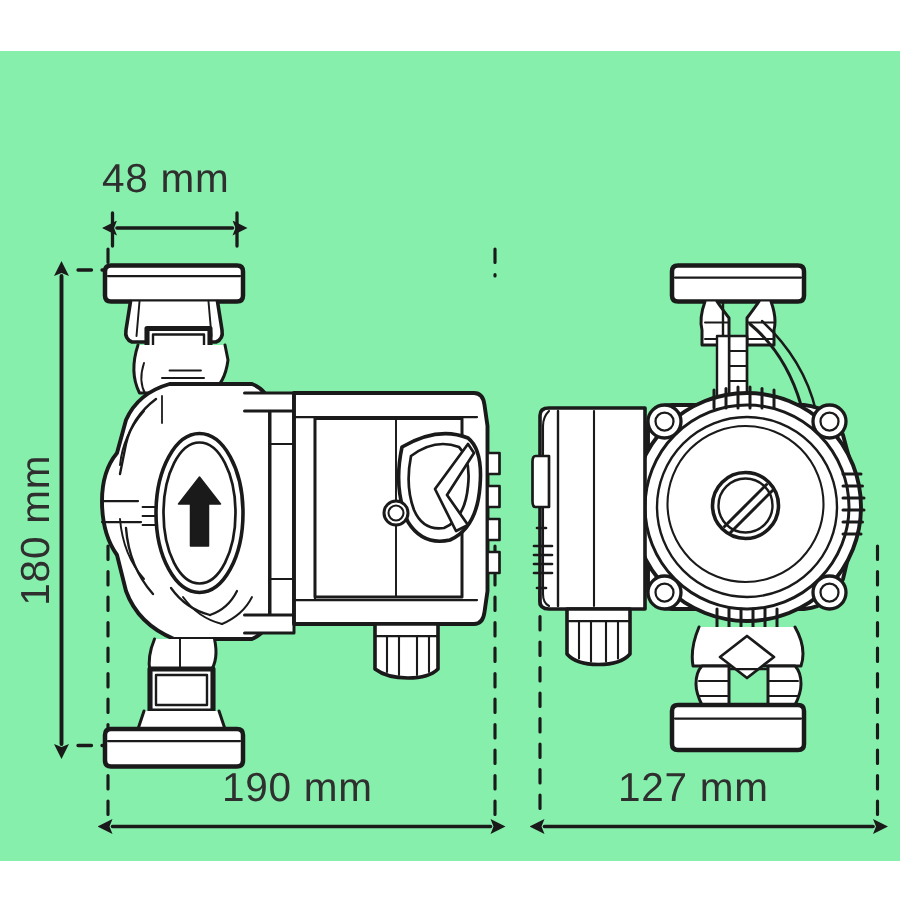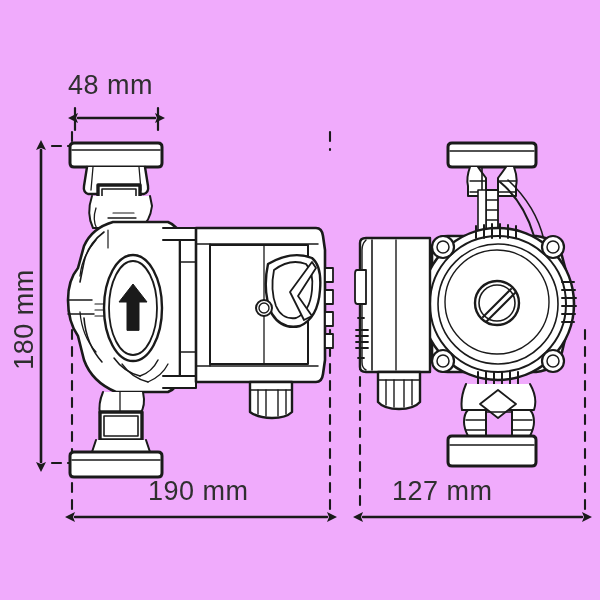--- a/index.html
+++ b/index.html
@@ -9,22 +9,23 @@
   }
   body {
     width: 600px;
     height: 600px;
     overflow: hidden;
     font-family: "Liberation Sans", sans-serif;
   }
   #sheet {
     position: relative;
     width: 600px;
-    height: 600px;
-    background: #f0abfc;
+    height: 540px;
+    background: #86efac;
+    margin-top: 34px;
   }
   #sheet svg {
     position: absolute;
     left: 0;
     top: 0;
   }
   .dim-label {
     position: absolute;
     color: #2f2f2f;
     font-family: "Liberation Sans", sans-serif;
@@ -42,21 +43,21 @@
     left: -26px;
     top: 306px;
     transform: rotate(-90deg);
     transform-origin: center center;
   }
   #label-width-side {
     left: 148px;
     top: 478px;
   }
   #label-width-front {
-    left: 392px;
+    left: 412px;
     top: 478px;
   }
 </style>
 </head>
 <body>
 
 <div id="sheet">
 
   <svg width="600" height="600" viewBox="0 0 600 600">
 

